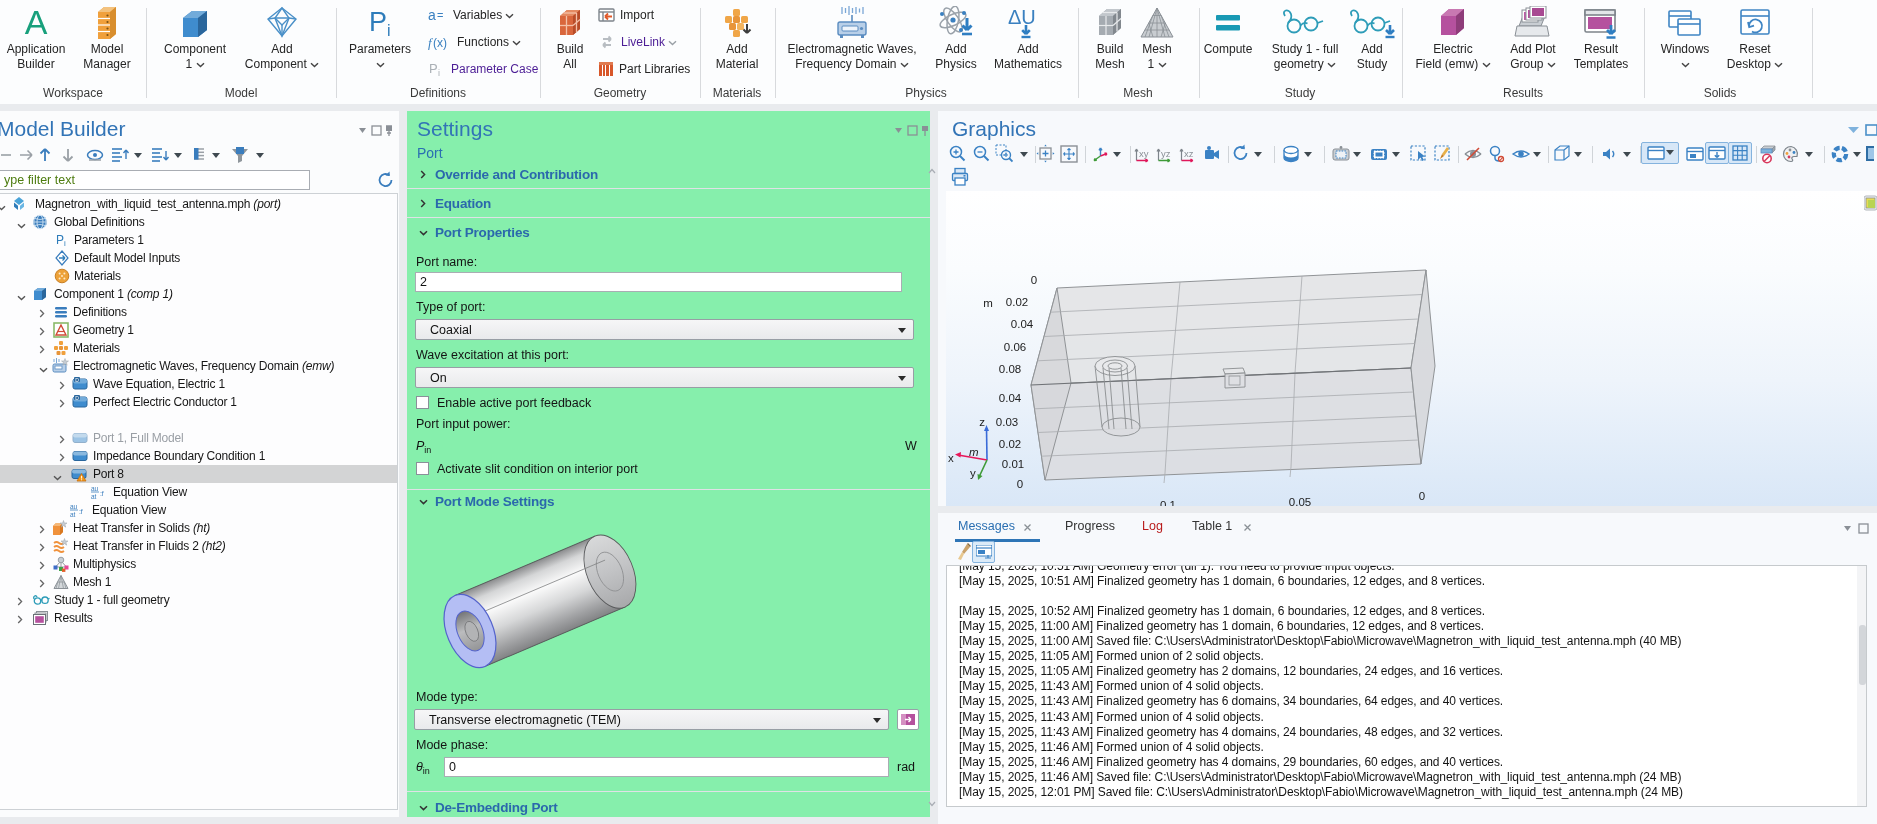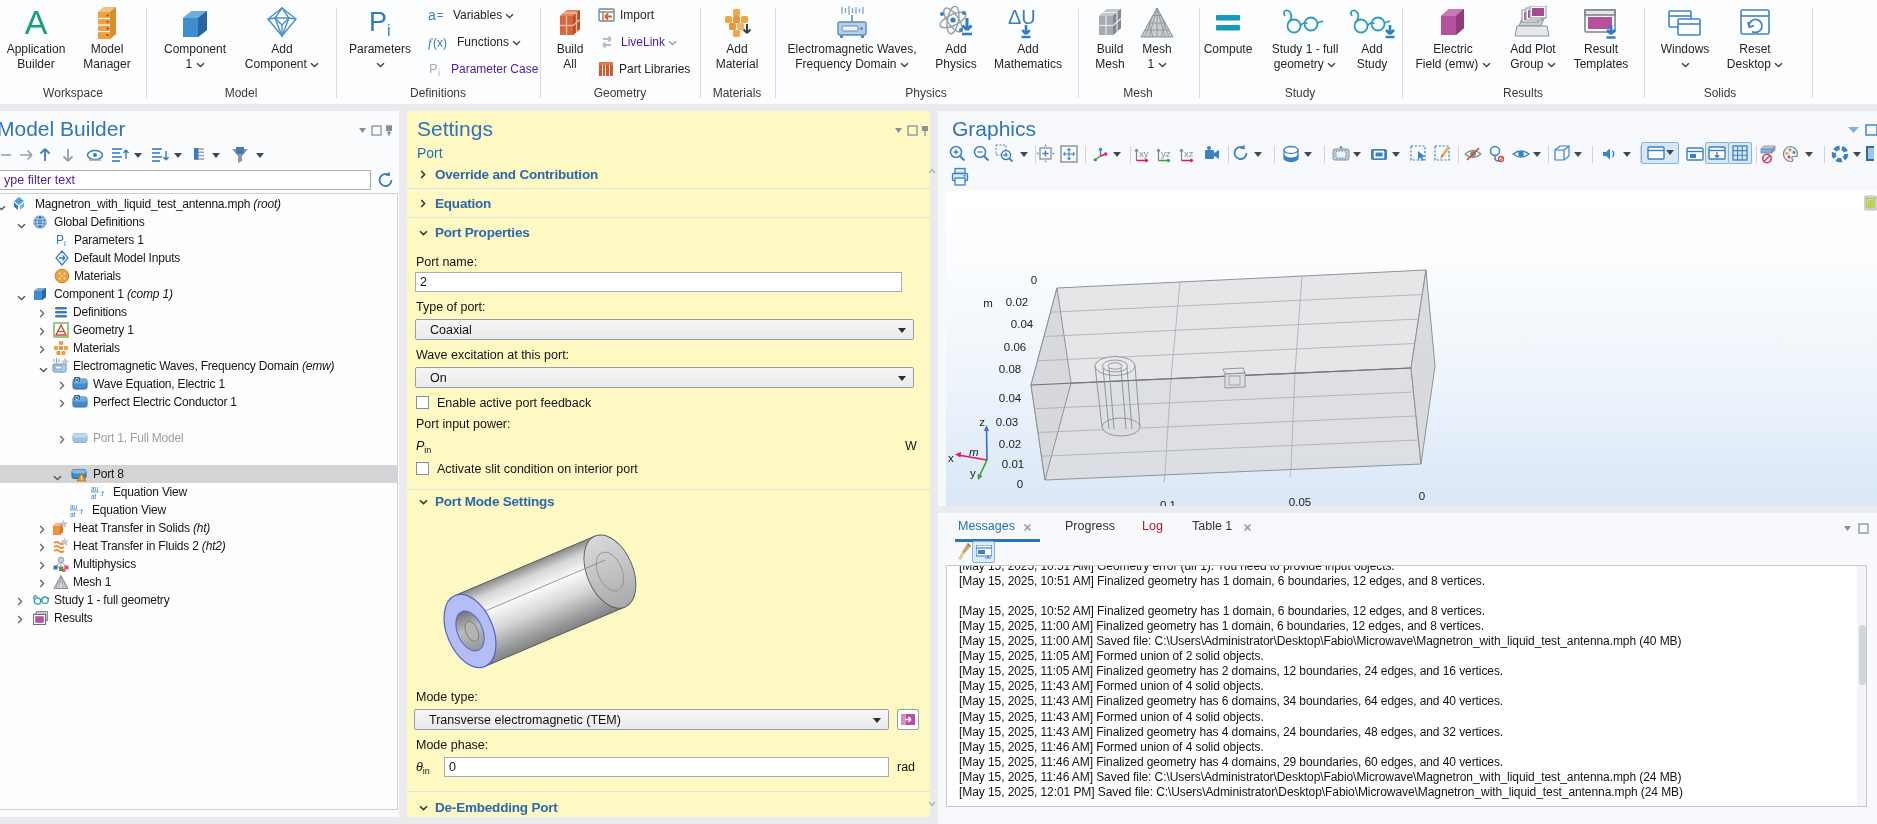--- a/index.html
+++ b/index.html
@@ -5,21 +5,21 @@
 html,body{width:1877px;height:824px;overflow:hidden}
 body{font-family:"Liberation Sans",sans-serif;background:#e9ebee;position:relative;color:#1a1a1a}
 #ribbon{position:absolute;left:0;top:0;width:1877px;height:104px;background:#fcfdfe}
 .rsep{position:absolute;top:8px;height:90px;width:1px;background:#d8dadd}
 .rgl{position:absolute;top:86px;font-size:12px;color:#3a3a3a;width:160px;text-align:center}
 .rb{position:absolute;top:4px;text-align:center;font-size:12px;color:#252525;line-height:14.5px;width:110px}
 .rb .ic{height:38px;display:flex;align-items:flex-end;justify-content:center;padding-bottom:2px}
 .rsm{position:absolute;font-size:12px;color:#252525;display:flex;align-items:center;gap:5px;height:20px;white-space:nowrap}
 .gray{color:#4c1d95}
 #mb{position:absolute;left:0;top:111px;width:399px;height:706px;background:#fbfcfd}
-#settings{position:absolute;left:407px;top:111px;width:523px;height:706px;background:#fef9c3}
+#settings{position:absolute;left:407px;top:111px;width:523px;height:706px;background:#86efac}
 #graphics{position:absolute;left:938px;top:111px;width:939px;height:395px;background:#f7f9fc}
 #messages{position:absolute;left:938px;top:513px;width:939px;height:376px;background:#f7f9fc}
 .ptitle{color:#3274b6;font-size:21px;font-weight:400}
 .shead{position:absolute;color:#2b68ac;font-size:13.5px;font-weight:700;letter-spacing:-0.2px}
 .slabel{position:absolute;font-size:12.5px;color:#141414}
 .sline{position:absolute;left:0;width:523px;height:1px;background:#dfe2e6}
 .tinput{position:absolute;background:#fff;border:1px solid #a9adb3;font-size:12.5px;padding:2px 4px;color:#111}
 .dd{position:absolute;background:linear-gradient(#f6f6f7,#e9eaec);border:1px solid #989ea5;border-radius:2px;font-size:12.5px;color:#111;padding:3px 0 0 14px}
 .dd .arr{position:absolute;right:7px;top:8px;width:0;height:0;border-left:4px solid transparent;border-right:4px solid transparent;border-top:5px solid #2b2b2b}
 .cb{position:absolute;width:13px;height:13px;background:#fff;border:1px solid #8a9099}
@@ -453,38 +453,38 @@
         <line x1="194" y1="14" x2="204" y2="14"></line>
       </g>
 <rect x="194" y="3" width="4.5" height="11.6" fill="#3a7dbd"></rect>
 <path d="M212 8 L220 8 L216 13 Z" fill="#3f4950"></path>
 <g>
         <path d="M232 4 L248 4 L242 11 L242 16 L238 18 L238 11 Z" fill="#8f969c"></path>
         <rect x="236" y="2" width="8" height="7" fill="#3a7dbd"></rect>
       </g>
 <path d="M256 8 L264 8 L260 13 Z" fill="#3f4950"></path>
 </svg>
-<div class="tinput" style="left:-1px;top:59px;width:372px;height:20px;color:#4c1d95">ype filter text</div>
+<div class="tinput" style="left:-1px;top:59px;width:311px;height:20px;color:#4d7c0f">ype filter text</div>
 <svg style="position:absolute;left:377px;top:60px" width="18" height="18" viewBox="0 0 18 18">
       <path d="M14.5 9 a6 6 0 1 1 -2.2-4.6" fill="none" stroke="#3a7dbd" stroke-width="1.8"></path>
       <path d="M12.5 0.5 L12.8 5 L8.5 4.6" fill="#3a7dbd" stroke="none"></path>
     </svg>
 <div style="position:absolute;left:-1px;top:82px;width:399px;height:617px;background:#fdfdfe;border:1px solid #cdd1d5;overflow:hidden">
 <div class="trow" style="top:1px">
         <span style="position:absolute;left:-3px;top:5px"><svg width="9" height="6" viewBox="0 0 9 6">
             <path d="M1 1.2 L4.5 4.6 L8 1.2" fill="none" stroke="#555" stroke-width="1.4"></path>
           </svg></span>
         <span class="tic" style="left:11px"><svg width="16" height="16" viewBox="0 0 16 16">
             <g>
               <path d="M8 1 L13 5 L8 9 L3 5 Z" fill="#4aa3d8"></path>
               <path d="M3 6.5 L7 9.7 L7 14 L3 10.8 Z" fill="#2e7cba"></path>
               <path d="M13 6.5 L9 9.7 L9 14 L13 10.8 Z" fill="#6ab6e4"></path>
             </g>
           </svg></span>
-        <span class="tx" style="left:35px">Magnetron_with_liquid_test_antenna.mph <i>(root)</i></span>
+        <span class="tx" style="left:35px">Magnetron_with_liquid_test_antenna.mph <i>(port)</i></span>
       </div>
 <div class="trow" style="top:19px">
         <span style="position:absolute;left:17px;top:5px"><svg width="9" height="6" viewBox="0 0 9 6">
             <path d="M1 1.2 L4.5 4.6 L8 1.2" fill="none" stroke="#555" stroke-width="1.4"></path>
           </svg></span>
         <span class="tic" style="left:32px"><svg width="16" height="16" viewBox="0 0 16 16">
             <circle cx="8" cy="8" r="6.8" fill="#3a7dbd"></circle>
             <g stroke="#cfe2f2" stroke-width="0.9" fill="none">
               <ellipse cx="8" cy="8" rx="3" ry="6.8"></ellipse>
               <ellipse cx="8" cy="8" rx="6.2" ry="6.8"></ellipse>
@@ -615,20 +615,30 @@
       </div>
 <div class="trow" style="top:235px">
         <span style="position:absolute;left:59px;top:4px"><svg width="6" height="9" viewBox="0 0 6 9">
             <path d="M1.2 1 L4.6 4.5 L1.2 8" fill="none" stroke="#666" stroke-width="1.3"></path>
           </svg></span>
         <span class="tic" style="left:72px"><svg width="16" height="16" viewBox="0 0 16 16" opacity="0.5">
             <rect x="1" y="3.5" width="14" height="9" rx="2" fill="#3f8cce" stroke="#2a669c"></rect>
             <rect x="1" y="3.5" width="14" height="4" rx="2" fill="#8ab8de"></rect>
           </svg></span>
         <span class="tx" style="left:93px"><span class="graytx">Port 1, Full Model</span></span>
+      </div>
+<div class="trow" style="top:253px">
+        <span style="position:absolute;left:59px;top:4px"><svg width="6" height="9" viewBox="0 0 6 9">
+            <path d="M1.2 1 L4.6 4.5 L1.2 8" fill="none" stroke="#666" stroke-width="1.3"></path>
+          </svg></span>
+        <span class="tic" style="left:72px"><svg width="16" height="16" viewBox="0 0 16 16" opacity="1">
+            <rect x="1" y="3.5" width="14" height="9" rx="2" fill="#3f8cce" stroke="#2a669c"></rect>
+            <rect x="1" y="3.5" width="14" height="4" rx="2" fill="#8ab8de"></rect>
+          </svg></span>
+        <span class="tx" style="left:93px">Impedance Boundary Condition 1</span>
       </div>
 <div class="trow sel" style="top:271px">
         <span style="position:absolute;left:53px;top:5px"><svg width="9" height="6" viewBox="0 0 9 6">
             <path d="M1 1.2 L4.5 4.6 L8 1.2" fill="none" stroke="#555" stroke-width="1.4"></path>
           </svg></span>
         <span class="tic" style="left:71px"><svg width="17" height="16" viewBox="0 0 17 16">
             <rect x="1" y="3.5" width="14" height="9" rx="2" fill="#3f8cce" stroke="#2a669c"></rect>
             <rect x="1" y="3.5" width="14" height="4" rx="2" fill="#8ab8de"></rect>
             <path d="M6 15 L10.5 7.5 L15 15 Z" fill="#f29718" stroke="#c87010" stroke-width="0.8"></path>
             <rect x="10.1" y="9.8" width="1" height="2.8" fill="#fff"></rect>

